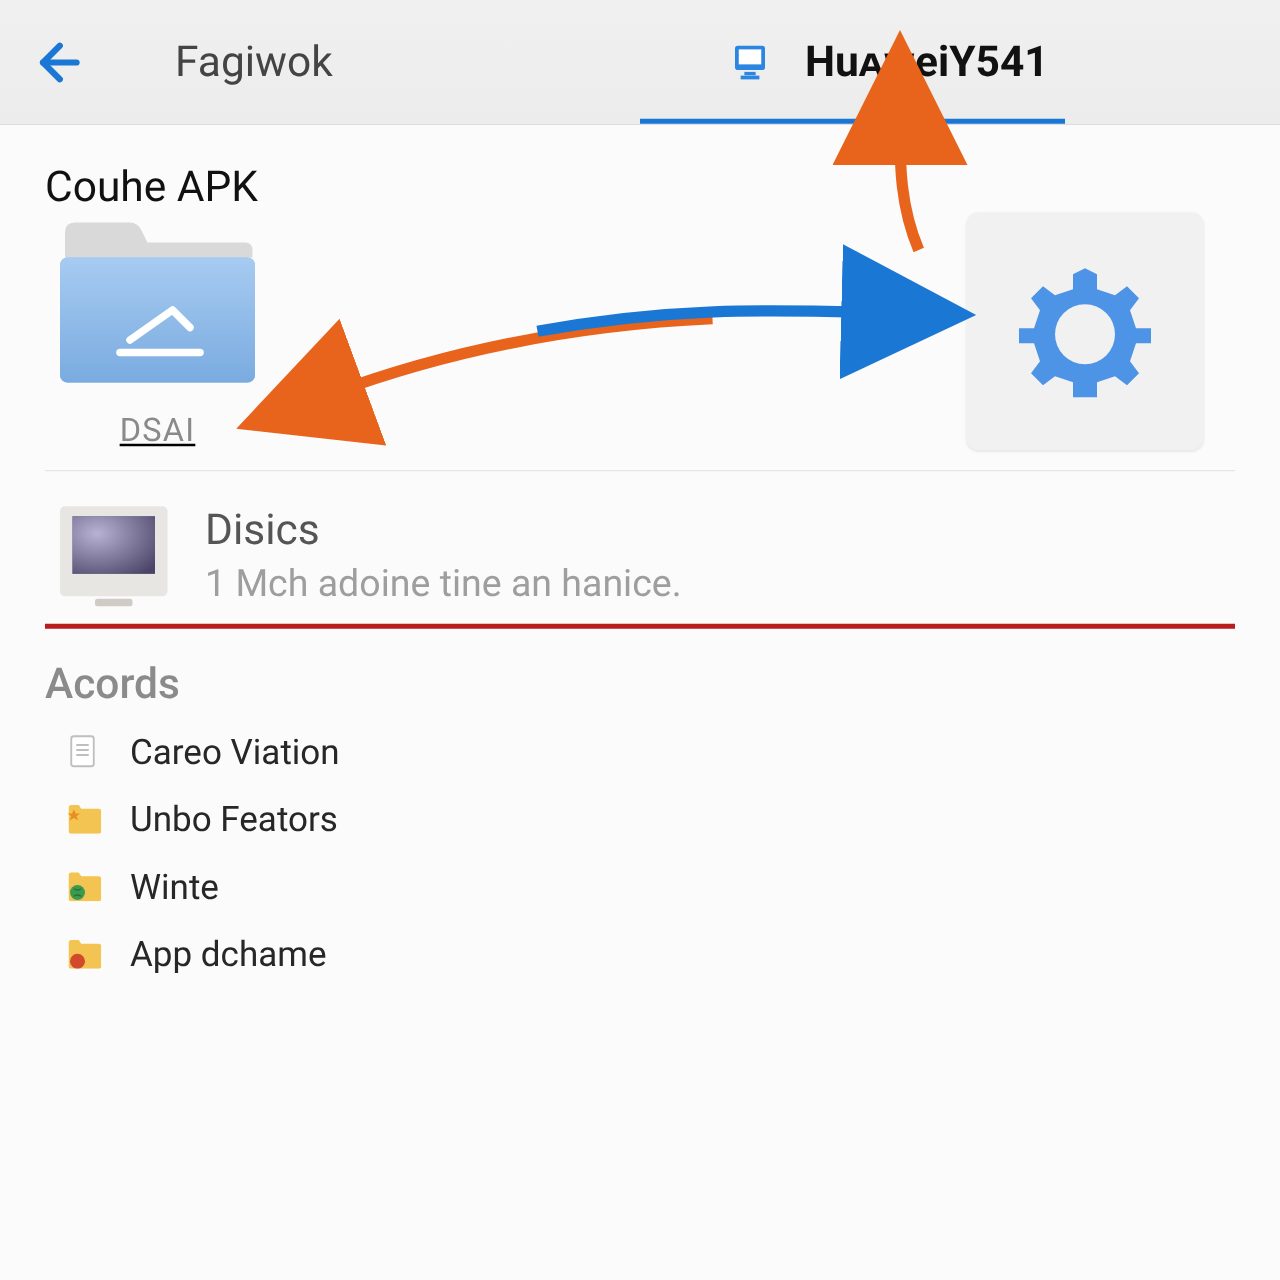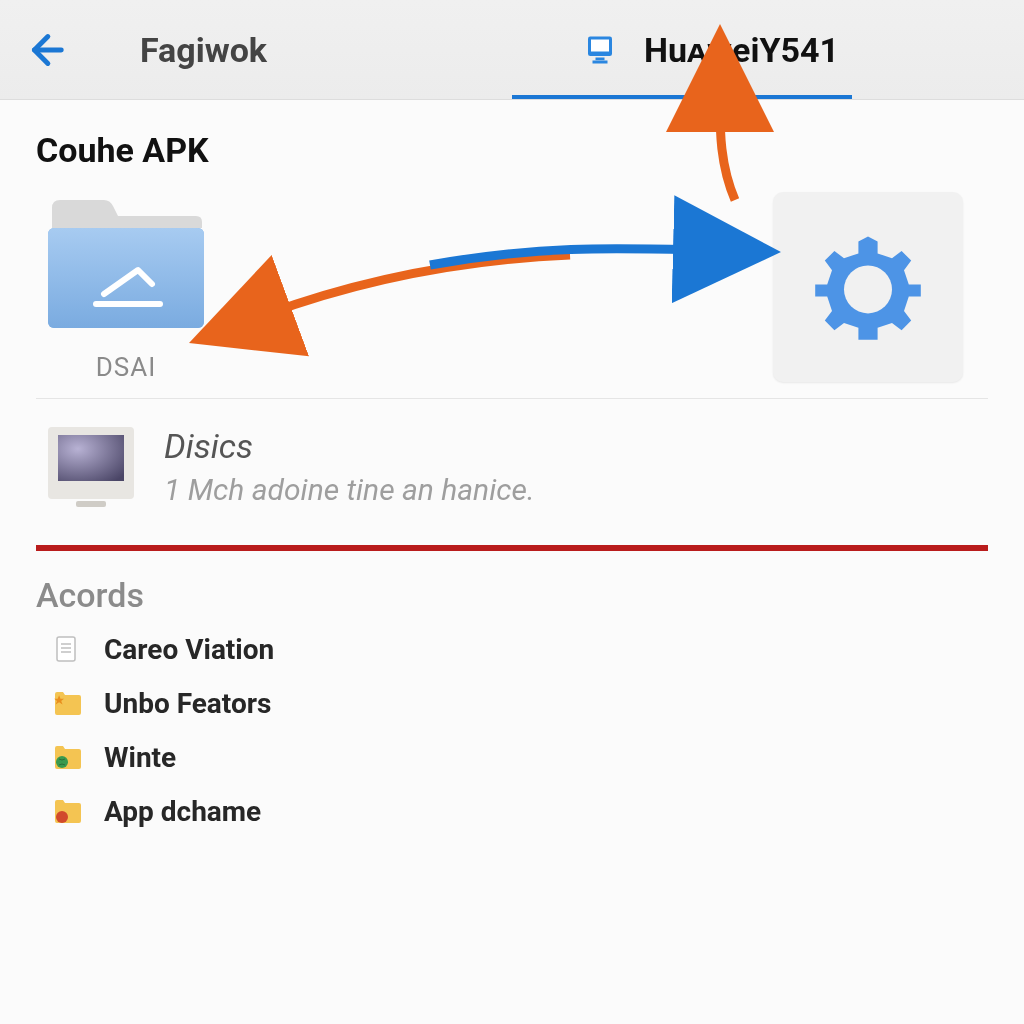--- a/index.html
+++ b/index.html
@@ -30,50 +30,50 @@
   }
   .tab {
     flex: 1;
     height: 100%;
     display: flex;
     align-items: center;
     justify-content: flex-start;
     font-size: 34px;
     color: #333;
   }
-  .tab-left { justify-content: flex-start; padding-left: 70px; color: #444; font-weight: 700; }
+  .tab-left { justify-content: flex-start; padding-left: 70px; color: #444; font-weight: 400; }
   .tab-right { font-weight: 700; color: #111; }
   .tab-right .pc-icon {
     width: 36px;
     height: 36px;
     margin-right: 26px;
     display: inline-flex;
   }
   .tab-underline {
     position: absolute;
     bottom: 0;
     left: 512px;
     width: 340px;
     height: 4px;
     background: #1b77d4;
   }
   .content { padding: 0 36px; position: relative; }
   .section-title {
     font-size: 34px;
-    font-weight: 700;
+    font-weight: 400;
     color: #111;
     margin-top: 30px;
-    margin-bottom: 22px;
   }
   .top-row {
     display: flex;
     justify-content: space-between;
     align-items: flex-start;
     padding-bottom: 16px;
     border-bottom: 1px solid #e5e5e5;
+    text-decoration: underline;
   }
   .folder-block {
     display: flex;
     flex-direction: column;
     align-items: center;
     width: 180px;
   }
   .folder-icon {
     width: 160px;
     height: 140px;
@@ -106,23 +106,22 @@
     margin-top: 14px;
     font-size: 26px;
     color: #9a9a9a;
     text-align: center;
     letter-spacing: 1px;
     line-height: 1.45;
   }
   .disics-row {
     display: flex;
     align-items: center;
-    padding: 22px 0 34px 10px;
-    border-bottom: 6px solid #b91c1c;
-    font-style: italic;
+    padding: 22px 0 10px 10px;
+    border-bottom: 4px solid #b91c1c;
   }
   .monitor-icon {
     width: 90px;
     height: 90px;
     margin-right: 28px;
   }
   .disics-texts .dtitle {
     font-size: 34px;
     color: #555;
     font-weight: 400;
@@ -138,21 +137,20 @@
     font-weight: 500;
     margin-top: 24px;
     margin-bottom: 7px;
   }
   .acords-list .arow {
     display: flex;
     align-items: center;
     padding: 10px 0 10px 16px;
     font-size: 28px;
     color: #272727;
-    font-weight: bold;
   }
   .arow .ico {
     width: 30px;
     height: 34px;
     margin-right: 22px;
     display: inline-flex;
     align-items: center;
     justify-content: center;
   }
   .annotation-layer {

